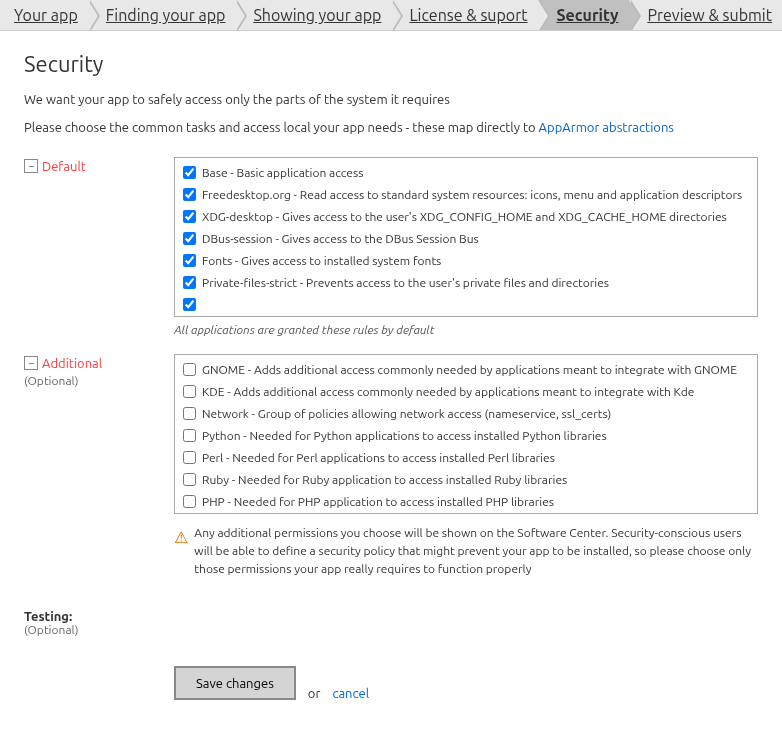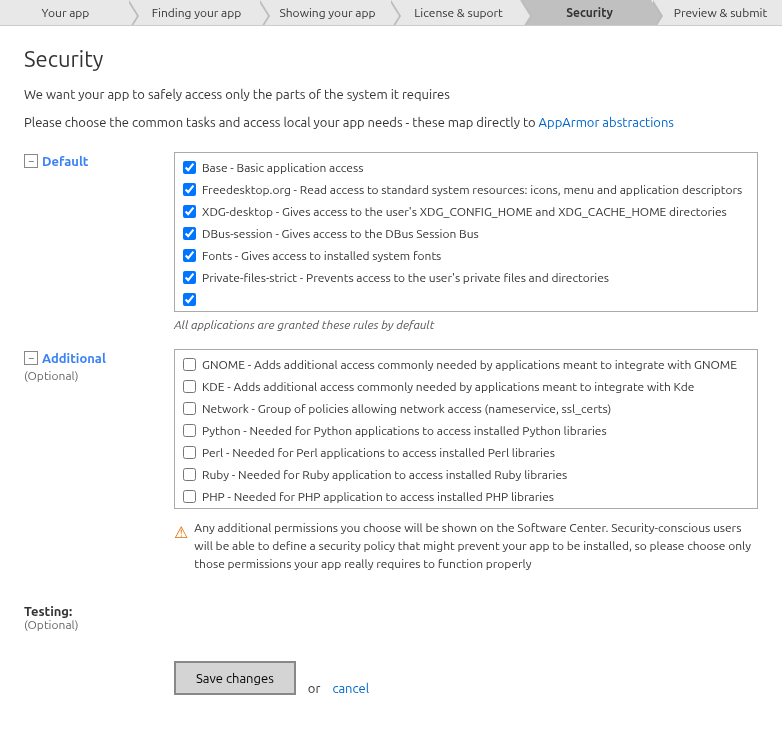--- a/index.html
+++ b/index.html
@@ -16,28 +16,29 @@
     .breadcrumb-nav {
       display: flex;
       background: #e8e8e8;
       border-bottom: 1px solid #ccc;
       overflow: hidden;
     }
     .breadcrumb-item {
       display: flex;
       align-items: center;
       padding: 6px 10px 6px 18px;
-      font-size: 12px;
+      font-size: 16px;
       color: #333;
       background: #e8e8e8;
       position: relative;
       cursor: pointer;
       white-space: nowrap;
       flex: 1;
       justify-content: center;
+      text-decoration: underline;
     }
     .breadcrumb-item:first-child {
       padding-left: 14px;
     }
     .breadcrumb-item::after {
       content: '';
       position: absolute;
       right: -10px;
       top: 0;
       border-top: 16px solid transparent;
@@ -116,22 +117,22 @@
       height: 14px;
       border: 1px solid #888;
       font-size: 11px;
       cursor: pointer;
       background: #fff;
       color: #555;
       line-height: 1;
     }
 
     .section-link {
-      color: #3b82f6;
-      font-weight: bold;
+      color: #ef4444;
+      font-weight: normal;
       font-size: 13px;
       text-decoration: none;
       cursor: pointer;
     }
 
     .optional-label {
       font-size: 12px;
       color: #666;
       margin-top: 4px;
     }

